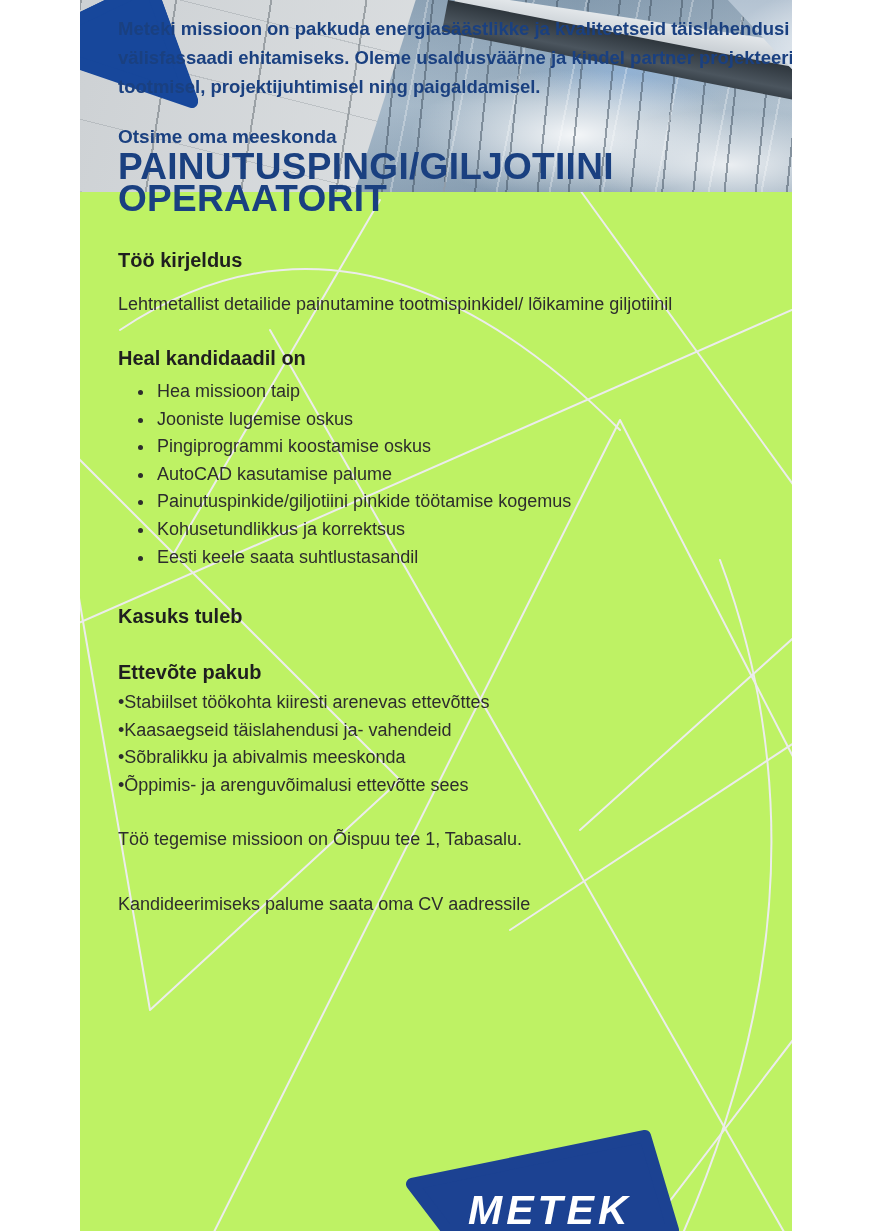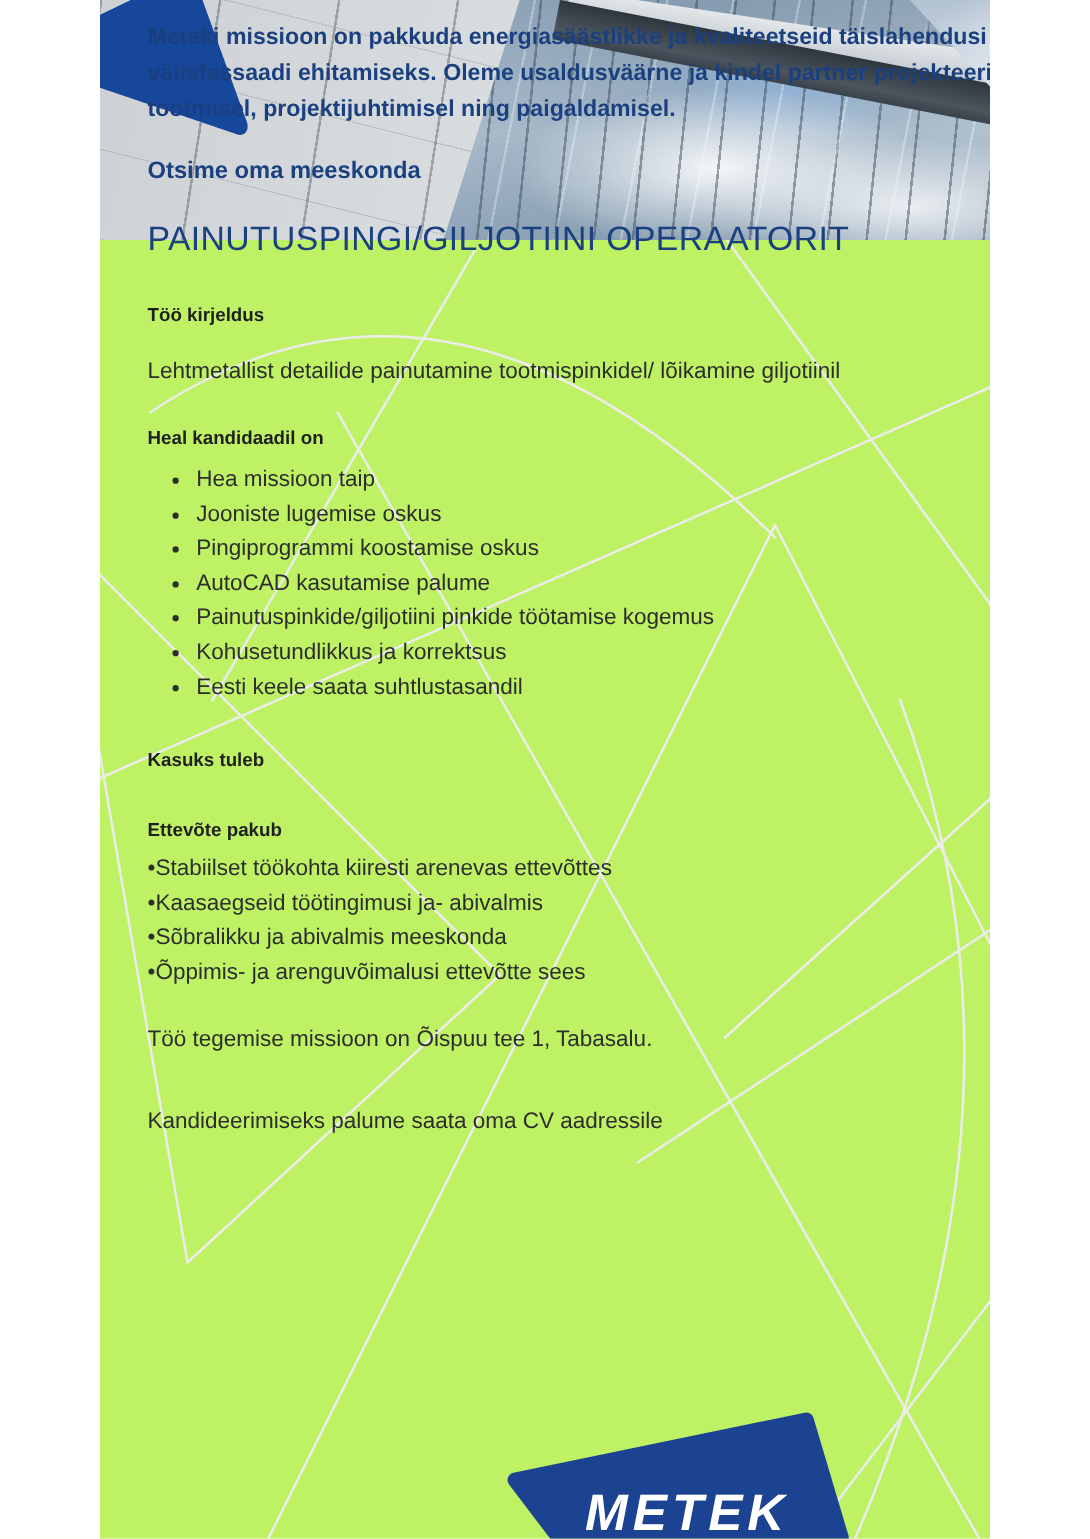--- a/index.html
+++ b/index.html
@@ -67,23 +67,23 @@
       linear-gradient(105deg,#cdd1d4 0%,#dfe2e4 55%,#d1d5d8 100%);
   }
   .tri { position:absolute; left:0; top:0; overflow:visible; }
 
   
   .content { position:relative; z-index:2; padding:0 38px; color:#2d2d2d;
     font-size:18px; line-height:27.5px; }
   .mission { margin-top:14px; width:800px; color:#1a4080; font-weight:bold;
     font-size:18.5px; line-height:29px; }
   .tagline { margin-top:22px; color:#1a4080; font-weight:bold; font-size:19px; }
-  h1.job-title { margin-top:24px; color:#1a4080; font-size:27px; font-weight:normal;
+  h1.job-title { color:#1a4080; font-size:37px; font-weight:bold;
     letter-spacing:0.3px; line-height:32px; }
-  h2.sec { margin-top:35px; color:#1f1f1f; font-size:15px; font-weight:bold; line-height:21px; }
+  h2.sec { margin-top:35px; color:#1f1f1f; font-size:20px; font-weight:bold; line-height:21px; }
   h2.sec.tight { margin-top:30px; }
   .body-line { margin-top:20px; }
   ul.dotted { margin-top:9px; padding-left:37px; list-style:disc; }
   ul.dotted li { line-height:27.6px; padding-left:2px; }
   ul.flat { margin-top:6px; list-style:none; padding-left:0; }
   ul.flat li { line-height:27.5px; }
   ul.flat li::before { content:"\2022 "; }
   .location { margin-top:27px; }
   .apply { margin-top:36px; line-height:28.5px; }
 
@@ -156,21 +156,21 @@
         <li>Kohusetundlikkus ja korrektsus</li>
         <li>Eesti keele saata suhtlustasandil</li>
       </ul>
 
     <h2 class="sec">Kasuks tuleb</h2>
 
     <h2 class="sec">Ettevõte pakub</h2>
     <ul class="flat">
 
     <li>Stabiilset töökohta kiiresti arenevas ettevõttes</li>
-        <li>Kaasaegseid töötingimusi ja- abivalmis</li>
+        <li>Kaasaegseid täislahendusi ja- vahendeid</li>
         <li>Sõbralikku ja abivalmis meeskonda</li>
         <li>Õppimis- ja arenguvõimalusi ettevõtte sees</li>
       </ul>
 
     <div class="location">Töö tegemise missioon on  Õispuu tee 1, Tabasalu.</div>
 
     <div class="apply">
       <div>Kandideerimiseks palume saata oma CV aadressile</div>
     </div>
   </div>

